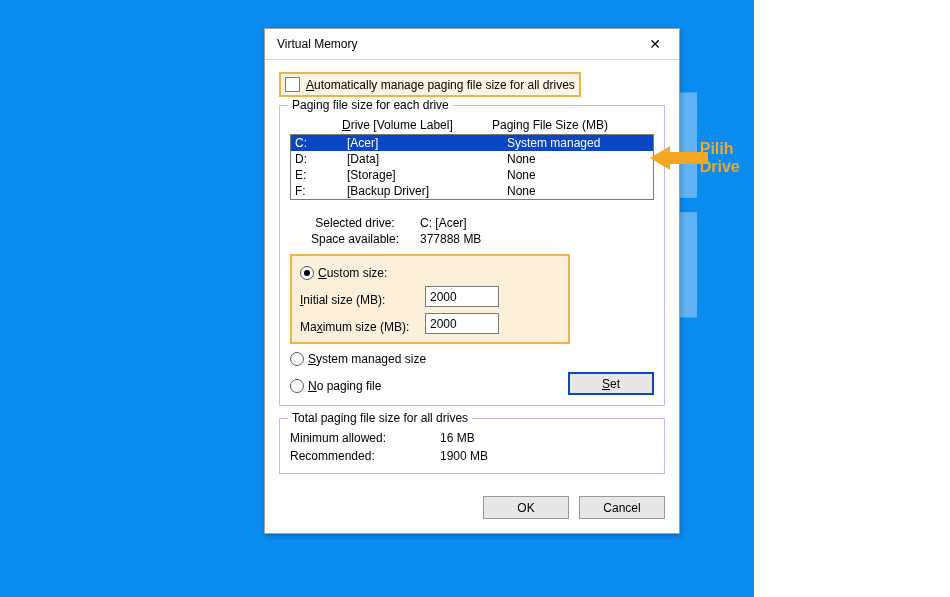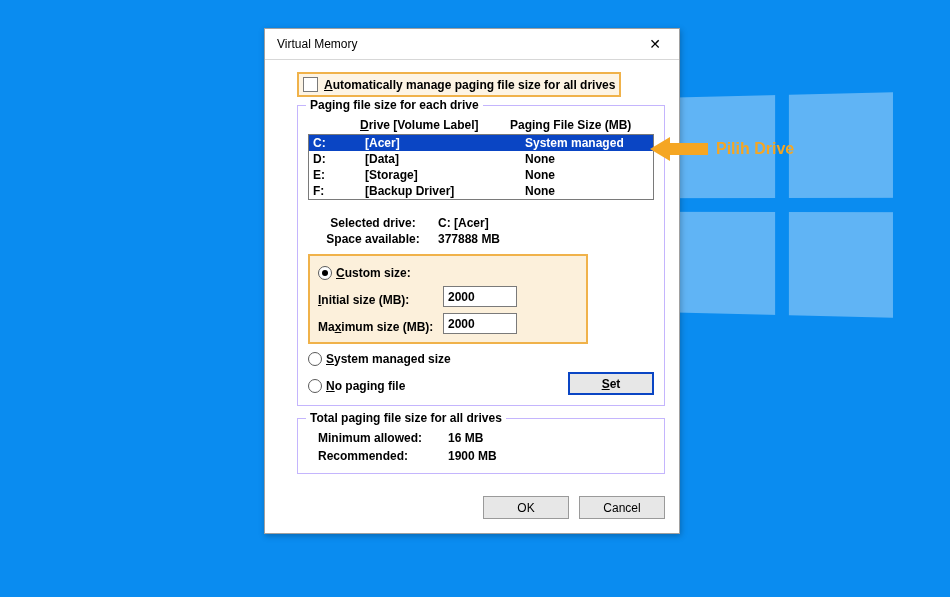--- a/index.html
+++ b/index.html
@@ -1,25 +1,25 @@
 <!DOCTYPE html>
 <html><head>
 <meta charset="utf-8">
 <style>
   html,body{margin:0;padding:0;height:100%;font-family:"Segoe UI",Tahoma,sans-serif;font-size:12px;color:#000;}
-  .desktop{position:relative;width:950px;height:597px;background:#0a8cf0;overflow:hidden;}
+  .desktop{position:relative;width:754px;height:597px;background:#0a8cf0;overflow:hidden;}
   
   .winlogo{position:absolute;right:58px;top:95px;width:220px;height:220px;display:grid;grid-template-columns:1fr 1fr;grid-template-rows:1fr 1fr;gap:14px;transform:perspective(800px) rotateY(-10deg);}
   .winlogo div{background:rgba(255,255,255,0.35);}
   
   .dialog{position:absolute;left:264px;top:28px;width:414px;background:#fff;border:1px solid #a0a0a0;box-shadow:1px 2px 6px rgba(0,0,0,.25);}
   .titlebar{display:flex;align-items:center;height:30px;padding:0 8px 0 12px;border-bottom:1px solid #d7d7d7;}
   .titlebar .title{flex:1;font-size:12px;}
   .titlebar .close-x{width:32px;height:22px;display:flex;align-items:center;justify-content:center;font-size:14px;cursor:default;}
-  .body{padding:12px 14px 12px 32px;font-weight:bold;}
+  .body{padding:12px 14px 12px 14px;}
   .hl-orange{border:2px solid #f0b24a;background:rgba(242,178,74,0.15);padding:3px 4px;display:inline-flex;align-items:center;gap:6px;}
   .chk{width:13px;height:13px;border:1px solid #7a7a7a;background:#fff;display:inline-block;}
   .auto-line{margin-bottom:8px;}
   .auto-line label span.u{text-decoration:underline;}
   
   .group{border:1px solid #c4b5fd;margin-top:6px;padding:8px 10px 10px 10px;position:relative;}
   .group>.legend{position:absolute;top:-8px;left:8px;background:#fff;padding:0 4px;font-size:12px;}
   .hdr-row{display:flex;margin:4px 0 2px 0;}
   .hdr-row .c1{width:52px;}
   .hdr-row .c2{width:150px;}
@@ -36,21 +36,21 @@
   .custom-block{border:2px solid #f0b24a;background:rgba(242,178,74,0.20);padding:6px 8px 8px 8px;margin-top:8px;width:260px;}
   .radio{width:12px;height:12px;border:1px solid #5a5a5a;border-radius:50%;display:inline-flex;align-items:center;justify-content:center;margin-right:4px;vertical-align:middle;background:#fff;}
   .radio.checked::after{content:"";width:6px;height:6px;background:#000;border-radius:50%;}
   .radio-line{display:flex;align-items:center;margin-top:4px;}
   .in-row{display:flex;align-items:flex-end;margin-top:6px;}
   .in-row .lbl{width:125px;}
   .txt{width:64px;height:19px;border:1px solid #7a7a7a;background:#fff;padding:0 4px;font:inherit;}
   .set-row{display:flex;align-items:center;margin-top:6px;gap:12px;}
   .set-btn{margin-left:auto;width:86px;height:23px;border:2px solid #0a45c4;background:#e7e7e7;font:inherit;cursor:default;}
   
-  .tot-row{display:flex;margin-top:4px;margin-left:10px;}
+  .tot-row{display:flex;margin-top:4px;gap:20px;}
   .tot-row .k{width:130px;}
   
   .btn-row{display:flex;justify-content:flex-end;gap:10px;padding:10px 14px 14px 0;}
   .btn{width:86px;height:23px;background:#e7e7e7;border:1px solid #9a9a9a;font:inherit;cursor:default;}
   
   .arrow{position:absolute;left:650px;top:140px;display:flex;align-items:center;}
   .arrow-shape{position:relative;width:58px;height:18px;}
   .arrow-shape::before{content:"";position:absolute;left:0;top:-3px;width:0;height:0;border-right:20px solid #f5a623;border-top:12px solid transparent;border-bottom:12px solid transparent;}
   .arrow-shape::after{content:"";position:absolute;left:18px;top:3px;width:40px;height:12px;background:#f5a623;}
   .arrow-label{margin-left:8px;color:#f5a623;font-size:16px;font-weight:600;}

